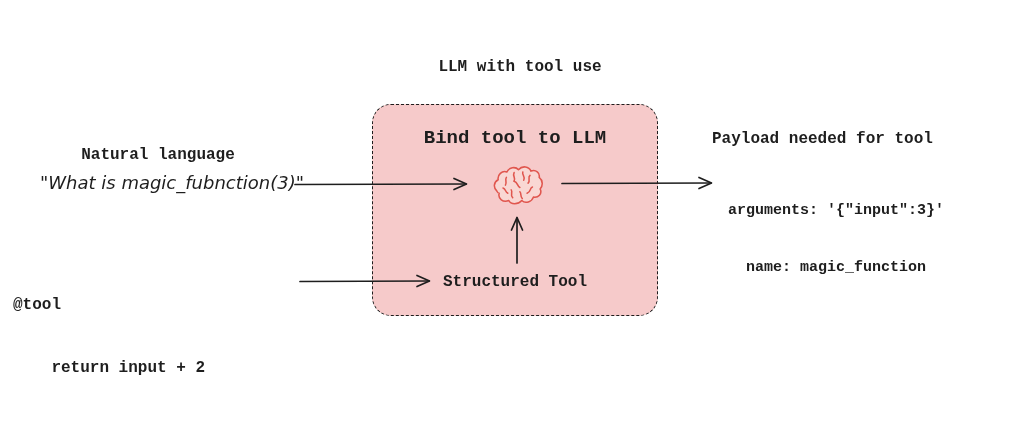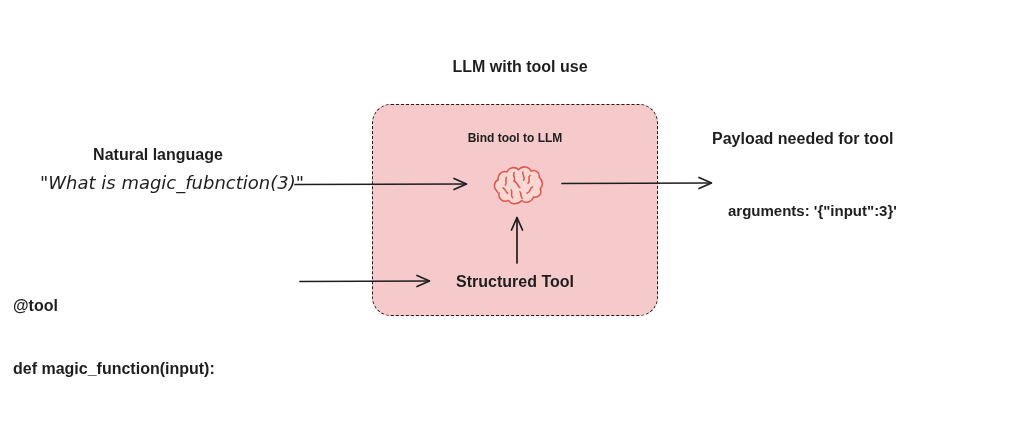--- a/index.html
+++ b/index.html
@@ -9,21 +9,21 @@
   }
   .stage {
     position: relative;
     width: 1021px;
     height: 424px;
     background: #ffffff;
     overflow: hidden;
     color: var(--text, #1e1e1e);
   }
   .mono {
-    font-family: Liberation Sans, sans-serif;
+    font-family: Liberation Mono, monospace;
     font-weight: 600;
     color: var(--text, #1e1e1e);
   }
   .abs { position: absolute; }
 
   .title {
     left: 372px; top: 57px; width: 296px;
     font-size: 16px; line-height: 20px;
     text-align: center;
     white-space: pre;
@@ -52,21 +52,21 @@
   .bind-box {
     left: 372px; top: 104px;
     width: 286px; height: 212px;
     box-sizing: border-box;
     background: var(--box-fill, #f6caca);
     border: 1.6px dashed var(--box-border, #1e1e1e);
     border-radius: 19px;
   }
   .bind-heading {
     left: 372px; top: 128px; width: 286px;
-    font-size: 12px; line-height: 20px;
+    font-size: 19px; line-height: 20px;
     text-align: center;
     white-space: pre;
   }
   .brain {
     left: 490px; top: 164px;
   }
   .structured {
     left: 372px; top: 272px; width: 286px;
     font-size: 16px; line-height: 20px;
     text-align: center;
@@ -96,21 +96,20 @@
 
   <div class="abs bind-box"></div>
 
   <div class="abs title mono">LLM with tool use</div>
 
   <div class="abs nl-heading mono">Natural language</div>
   <div class="abs nl-quote">"What is magic_fubnction(3)"</div>
 
   <div class="abs code mono">
     <div>@tool</div>
-    <div>def magic_function(input):</div>
     <div>    return input + 2</div>
   </div>
 
   <div class="abs bind-heading mono">Bind tool to LLM</div>
 
   <svg class="abs brain" width="54" height="46" viewBox="0 0 56 46">
     <g stroke="var(--brain-stroke, #e0564e)" stroke-width="1.6" fill="none" stroke-linecap="round" stroke-linejoin="round">
       <path fill="var(--brain-fill, #f9d7d3)" d="M7,27 C3.5,24 3.5,18 8.5,15.5 C7.5,10.5 12.5,5.5 17.5,7.5 C19.5,2.5 26.5,1.5 29.5,5 C33.5,0.5 40.5,1.5 42.5,6.5 C47.5,4.5 52,8.5 51,13 C55,16 55,22 52,25 C54.5,30 50,34.5 45,33.5 C43.5,38.5 36.5,40.5 33,37 C29,41.5 21.5,41.5 19.5,37 C13.5,39.5 8,35 9.5,29.5 C8,29.5 7.5,28 7,27 Z"></path>
       <path d="M17,13 C15,16 18,17.5 16,21"></path>
       <path d="M25,8 C23,12 27,13 25,17"></path>
@@ -122,20 +121,21 @@
       <path d="M13.5,24 C16.5,25 15.5,28 18.5,29.5"></path>
       <path d="M31,28 C33,30 31,33 33.5,35"></path>
     </g>
   </svg>
 
   <div class="abs structured mono">Structured Tool</div>
 
   <div class="abs payload-heading mono">Payload needed for tool</div>
   <div class="abs payload mono">
     <div>arguments: '{"input":3}'</div>
+    <div>  name: magic_function</div>
   </div>
 
   <svg class="arrows" width="1021" height="424" viewBox="0 0 1021 424">
     <g stroke="var(--arrow, #1e1e1e)" stroke-width="1.7" fill="none" stroke-linecap="round" stroke-linejoin="round">
       <g>
         <path d="M295,184.5 L466,184"></path>
         <path d="M454,178.5 L466.5,184 L454,189.5"></path>
       </g>
       <g>
         <path d="M300,281.5 L429,281"></path>

